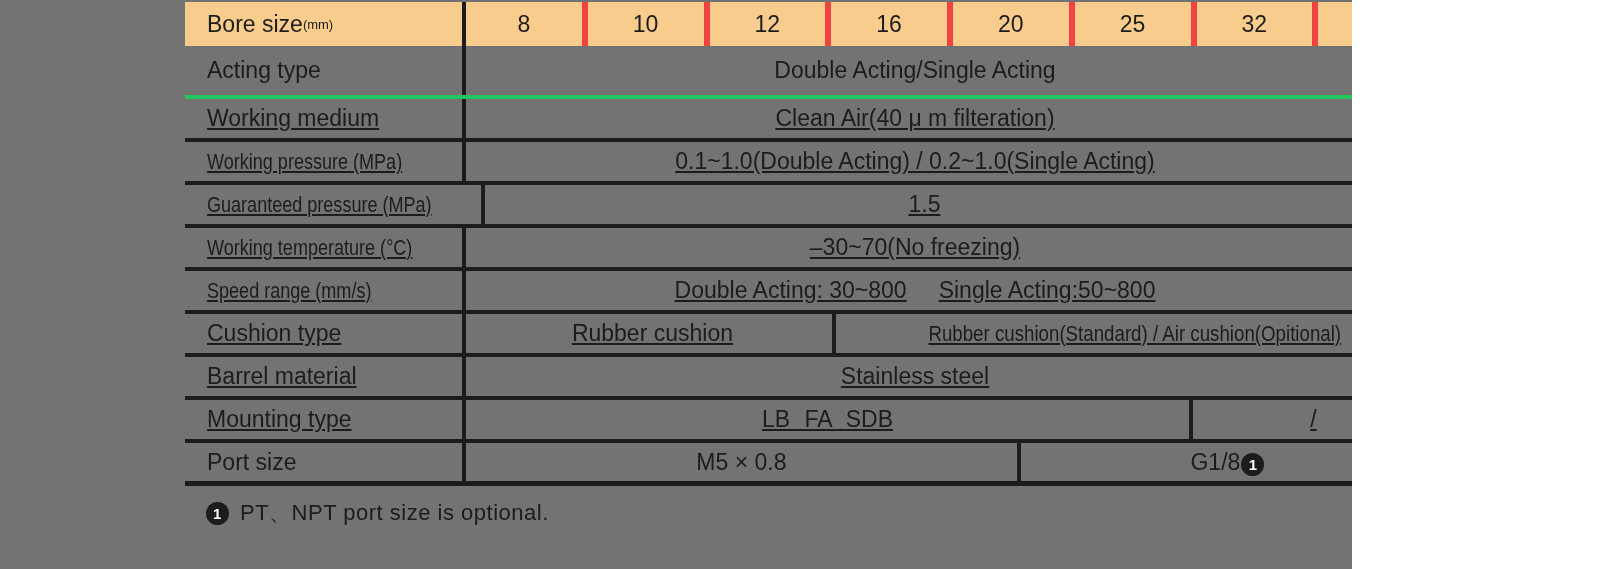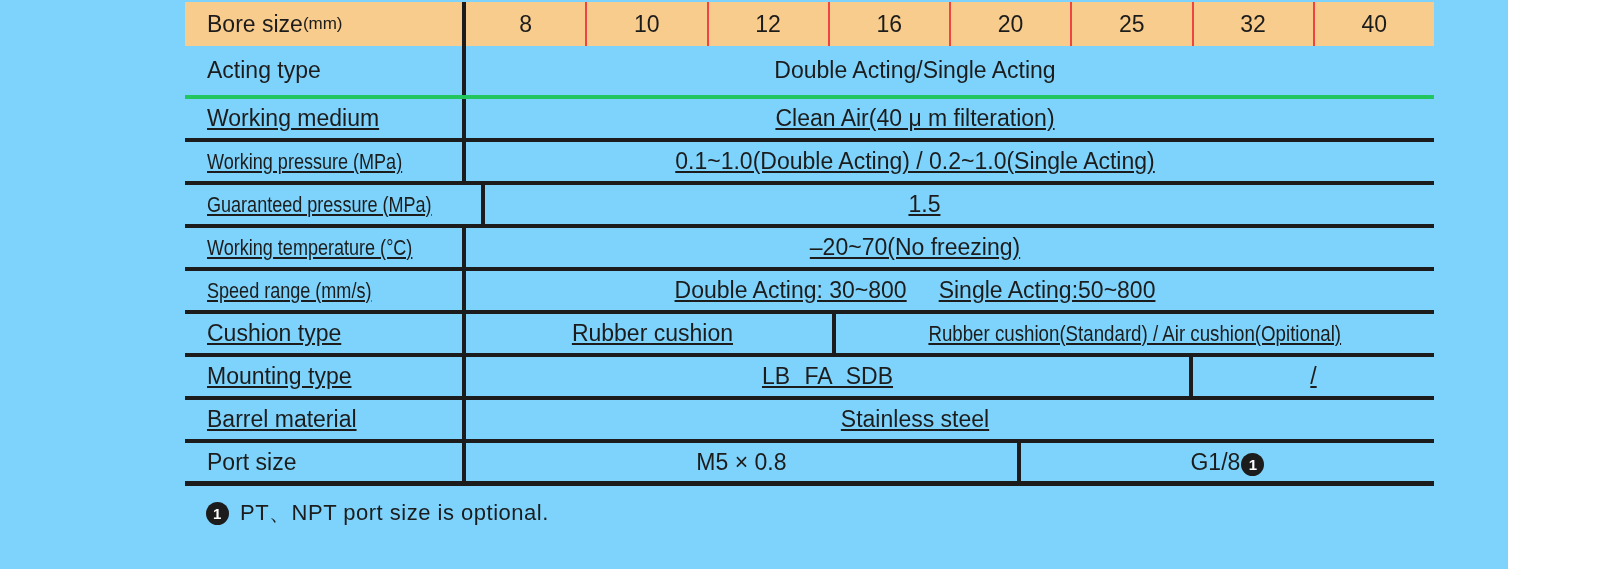--- a/index.html
+++ b/index.html
@@ -1,20 +1,20 @@
 <!DOCTYPE html>
 <html><head>
 <meta charset="utf-8">
 <style>
   * { margin:0; padding:0; box-sizing:border-box; }
   html,body { background:#ffffff; }
   .canvas {
     position:relative;
-    width:1508px; height:569px;
-    background:#7dd3fc;
+    width:1352px; height:569px;
+    background:#737373;
     font-family:"Liberation Sans", sans-serif;
     color:#1c1c1c;
     overflow:hidden;
   }
   .spec-table {
     position:absolute; left:185px; top:2px; width:1249px;
   }
   .row { display:flex; width:100%; }
   .row-header { height:44px; background:#F8CC8C; }
   .row-acting { height:53px; border-bottom:4px solid #22c55e; }
@@ -22,32 +22,32 @@
   .row-last { height:43px; border-bottom:5px solid #1c1c1c; }
   .label-cell {
     flex:0 0 281px;
     border-right:4px solid #1c1c1c;
     display:flex; align-items:center;
     padding-left:22px;
     font-size:23px;
     white-space:nowrap;
   }
   .row-header .label-cell { align-items:center; }
-  .unit-small { font-size:17px; }
+  .unit-small { font-size:13px; }
   .vals { flex:1; display:flex; min-width:0; }
   .val {
     display:flex; align-items:center; justify-content:center;
     font-size:23px; white-space:nowrap; min-width:0;
   }
   .val-full { flex:1; padding-right:70px; }
   .num-cell {
     flex:1; display:flex; align-items:center; justify-content:center;
     font-size:23px;
   }
-  .num-cell:not(:first-child) { border-left:2px solid #ef4444;text-align:right; }
+  .num-cell:not(:first-child) { border-left:6px solid #ef4444;text-align:right; }
   .vdiv { border-left:4px solid #1c1c1c;text-align:right; }
   .cond {
     display:inline-block;
     font-size:22px;
     transform:scaleX(0.82);
     transform-origin:0 50%;
     white-space:nowrap;
   }
   .cond-center {
     display:inline-block;
@@ -126,21 +126,21 @@
       <div class="vals">
         <div class="val val-full">1.5</div>
       </div>
     </div>
 
     <div class="row row-std">
       <div class="label-cell">
         <span class="cond">Working temperature (°C)</span>
       </div>
       <div class="vals">
-        <div class="val val-full">–20~70(No freezing)</div>
+        <div class="val val-full">–30~70(No freezing)</div>
       </div>
     </div>
 
     <div class="row row-std">
       <div class="label-cell">
         <span class="cond">Speed range (mm/s)</span>
       </div>
       <div class="vals">
         <div class="val val-full">
           <span class="speed-wrap">
@@ -155,31 +155,31 @@
       <div class="label-cell">Cushion type</div>
       <div class="vals">
         <div class="val" style="flex:3;margin-left:7px;">Rubber cushion</div>
         <div class="val vdiv" style="flex:5;">
           <span class="cond-center">Rubber cushion(Standard) / Air cushion(Opitional)</span>
         </div>
       </div>
     </div>
 
     <div class="row row-std">
+      <div class="label-cell">Barrel material</div>
+      <div class="vals">
+        <div class="val val-full">Stainless steel</div>
+      </div>
+    </div>
+
+    <div class="row row-std">
       <div class="label-cell">Mounting type</div>
       <div class="vals">
         <div class="val word-gap" style="flex:6;">LB FA SDB</div>
         <div class="val vdiv" style="flex:2;">/</div>
-      </div>
-    </div>
-
-    <div class="row row-std">
-      <div class="label-cell">Barrel material</div>
-      <div class="vals">
-        <div class="val val-full">Stainless steel</div>
       </div>
     </div>
 
     <div class="row row-last">
       <div class="label-cell">Port size</div>
       <div class="vals">
         <div class="val" style="flex:4;">M5 × 0.8</div>
         <div class="val vdiv" style="flex:3;">
           <span>G1/8</span>
           <span class="marker-circle port-marker">1</span>

